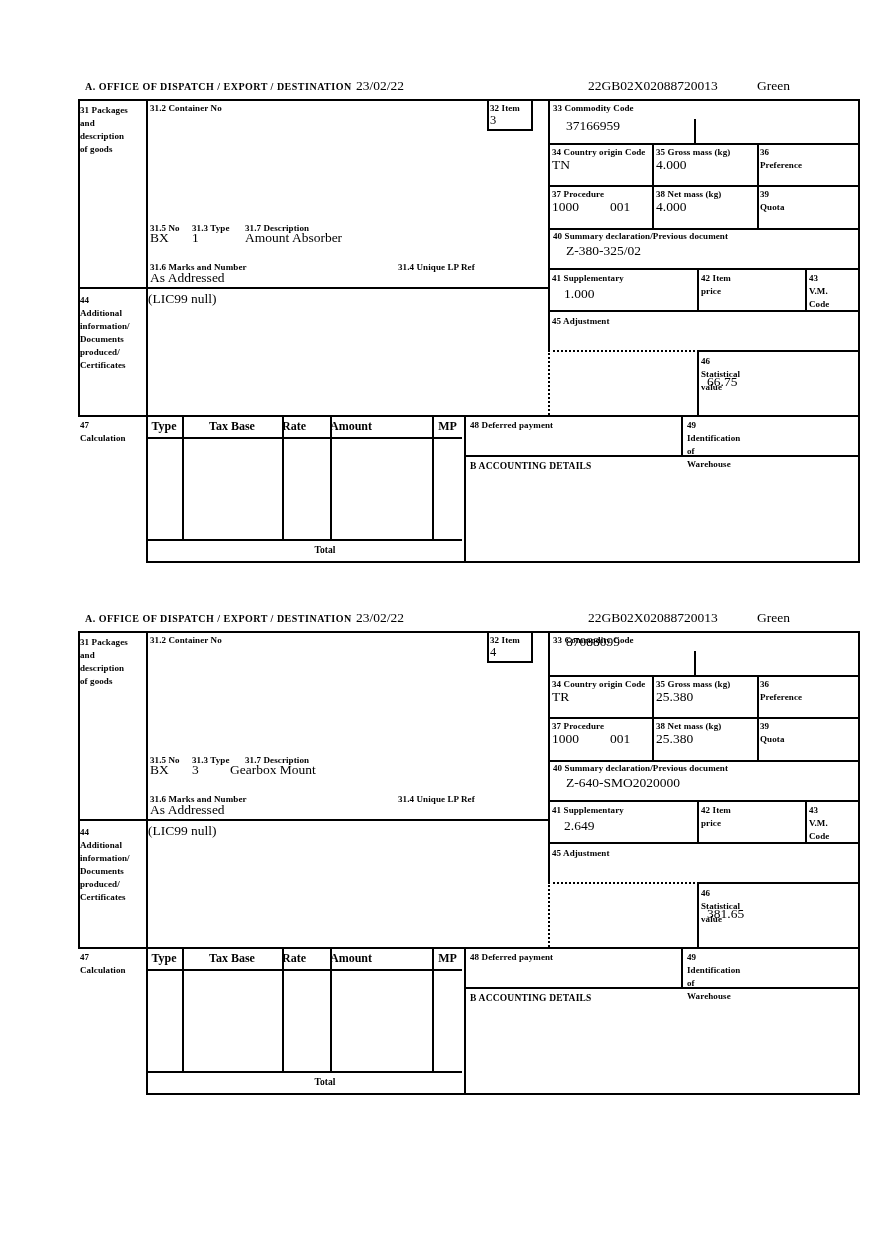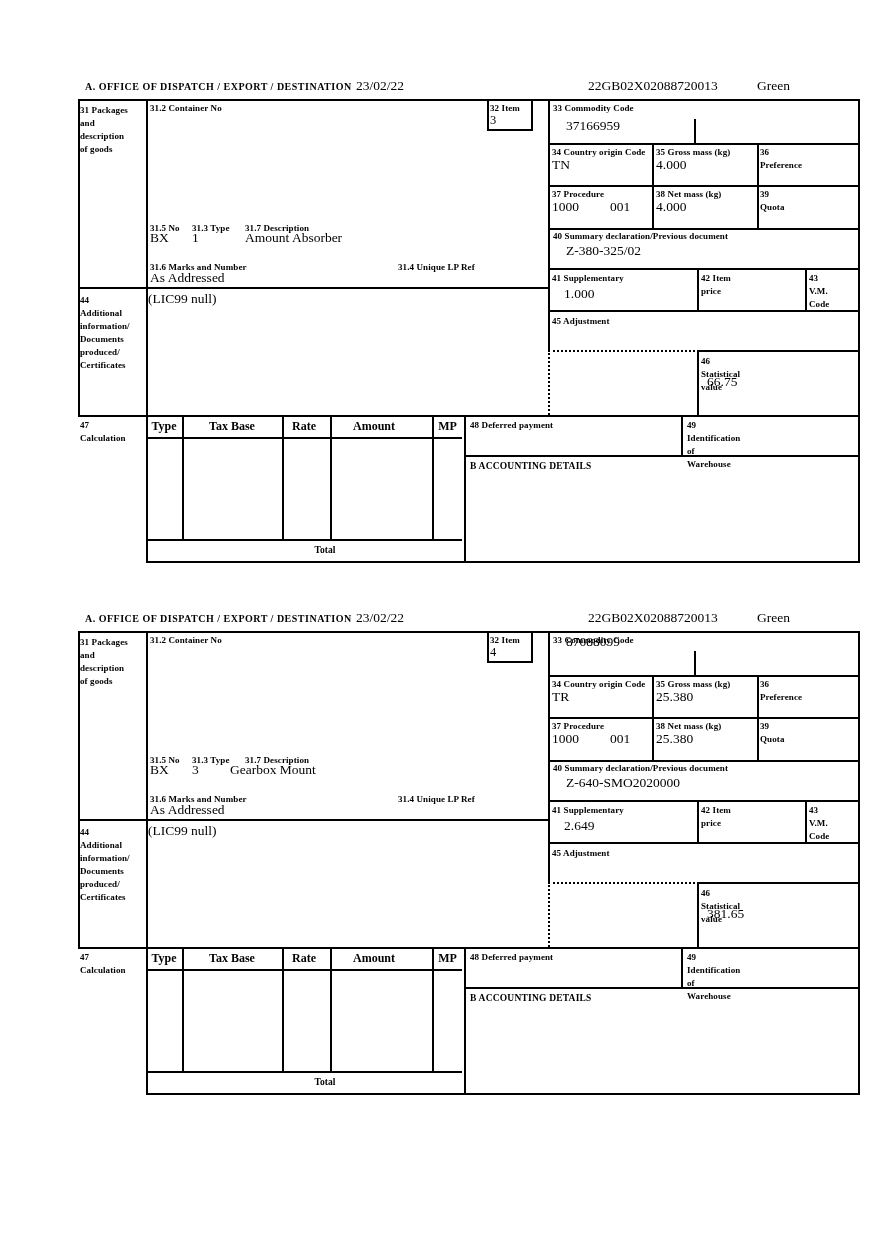--- a/index.html
+++ b/index.html
@@ -6,21 +6,21 @@
   .page{position:relative;width:882px;height:1250px;background:#fff;
         font-family:"Liberation Serif", serif;color:#000;overflow:hidden;}
   .form{position:absolute;left:0;width:732px;height:492px;}
   .lbl{position:absolute;font-size:9px;font-weight:bold;line-height:13px;
        white-space:pre-line;letter-spacing:.1px;}
   .val{position:absolute;font-size:13.5px;line-height:16px;white-space:pre;}
   .val.sm{font-size:12.5px;}
   .office{position:absolute;font-size:10px;font-weight:bold;letter-spacing:.5px;}
   .bhead{position:absolute;font-size:9.5px;font-weight:bold;letter-spacing:.2px;}
   .cell{position:absolute;font-size:12px;font-weight:bold;}
-  .c{text-align:center;} .r{text-align:center;}
+  .c{text-align:center;} .r{text-align:left;}
   .hl,.vl{position:absolute;background:#000;}
   .hl{height:2px;} .vl{width:2px;}
   .hl.dot{background:none;height:0;border-top:2px dotted #000;}
   .vl.dot{background:none;width:0;border-left:2px dotted #000;}
 </style>
 </head>
 <body>
 
 <div class="page">
   <div id="forms-container">

